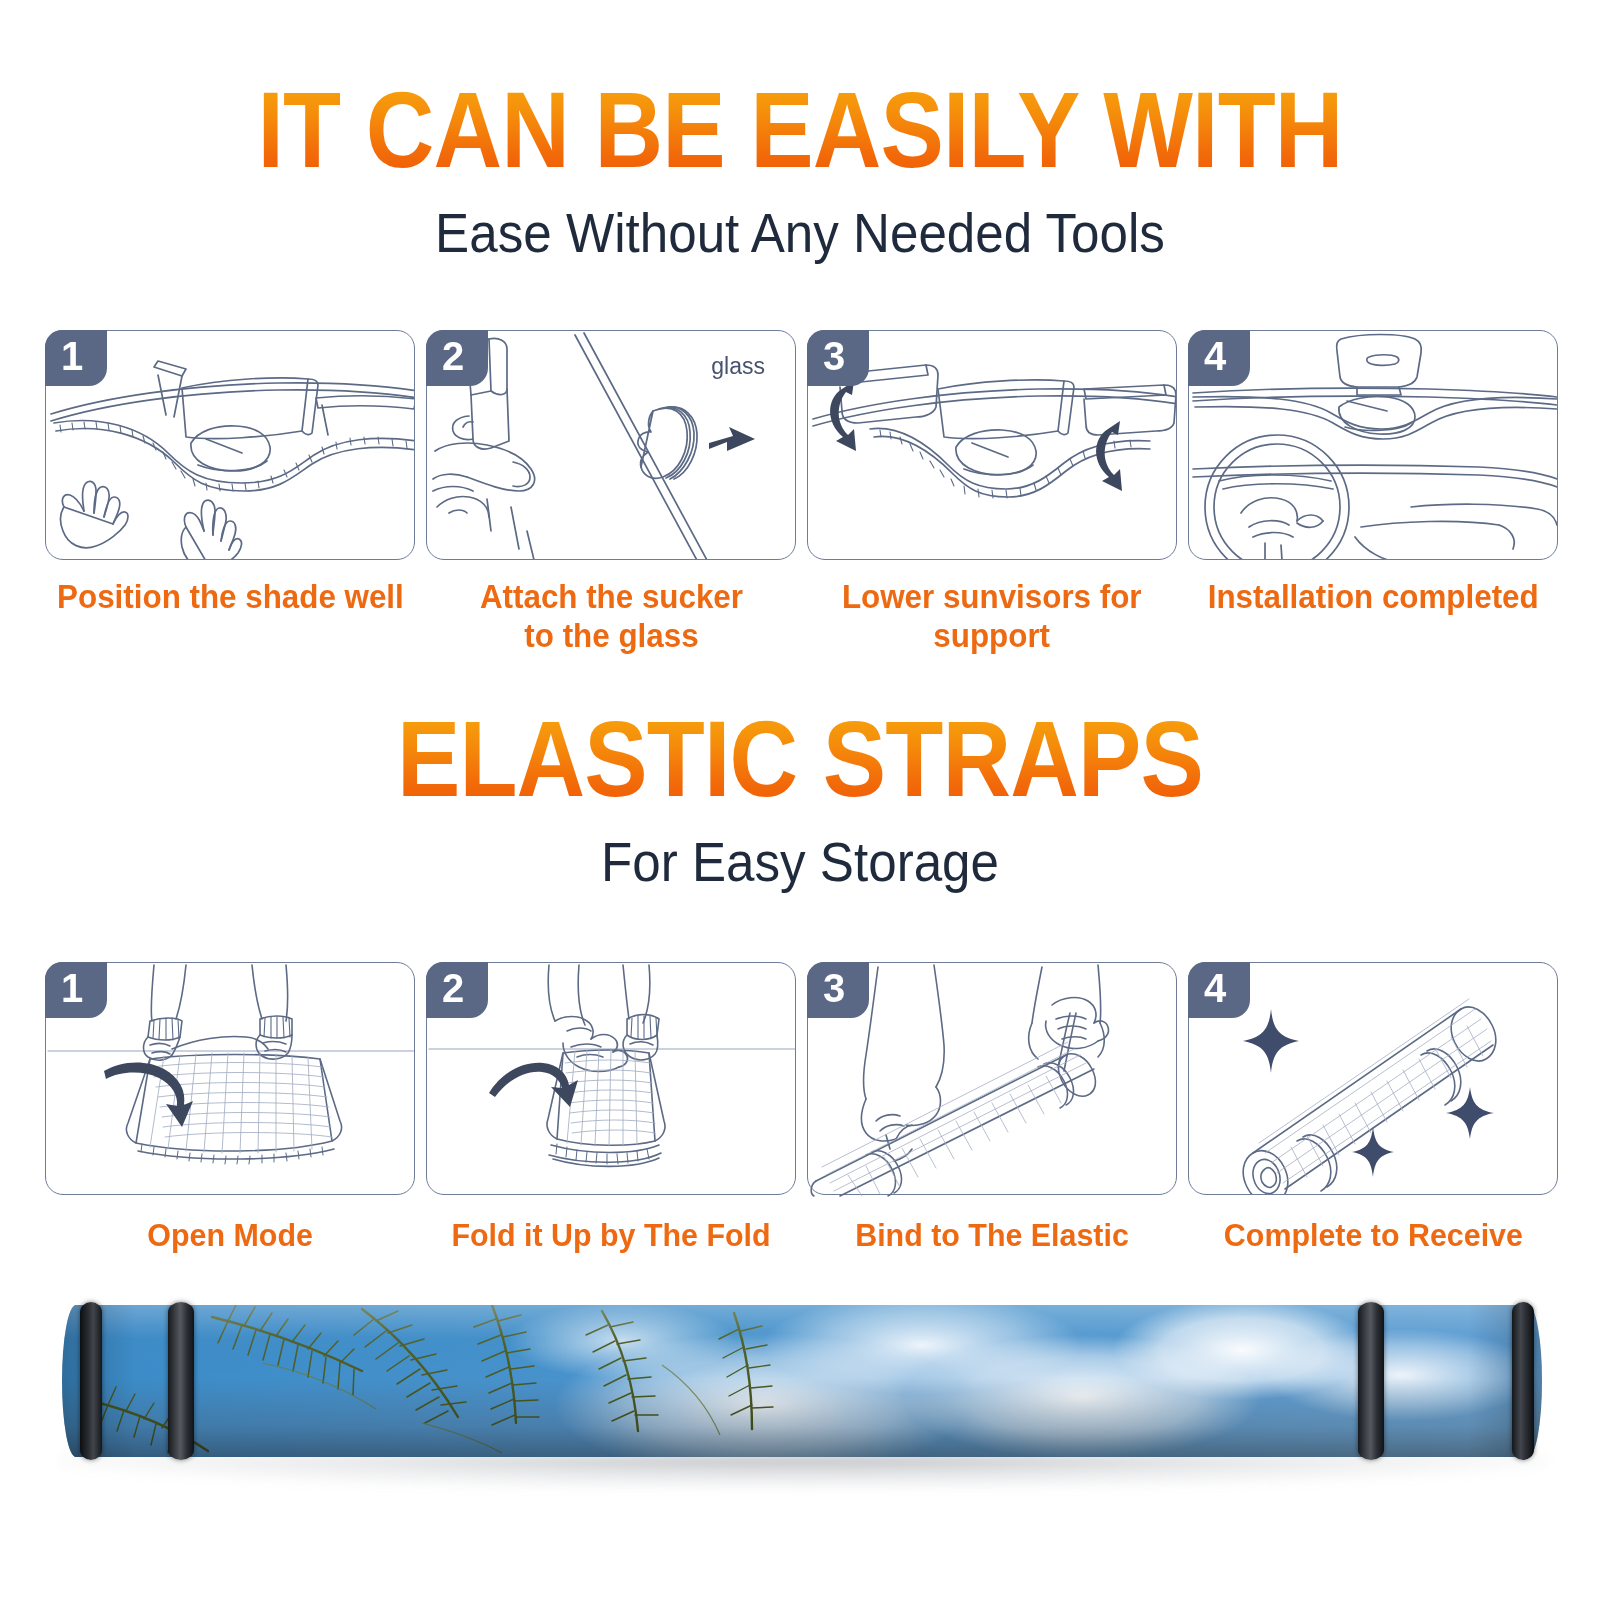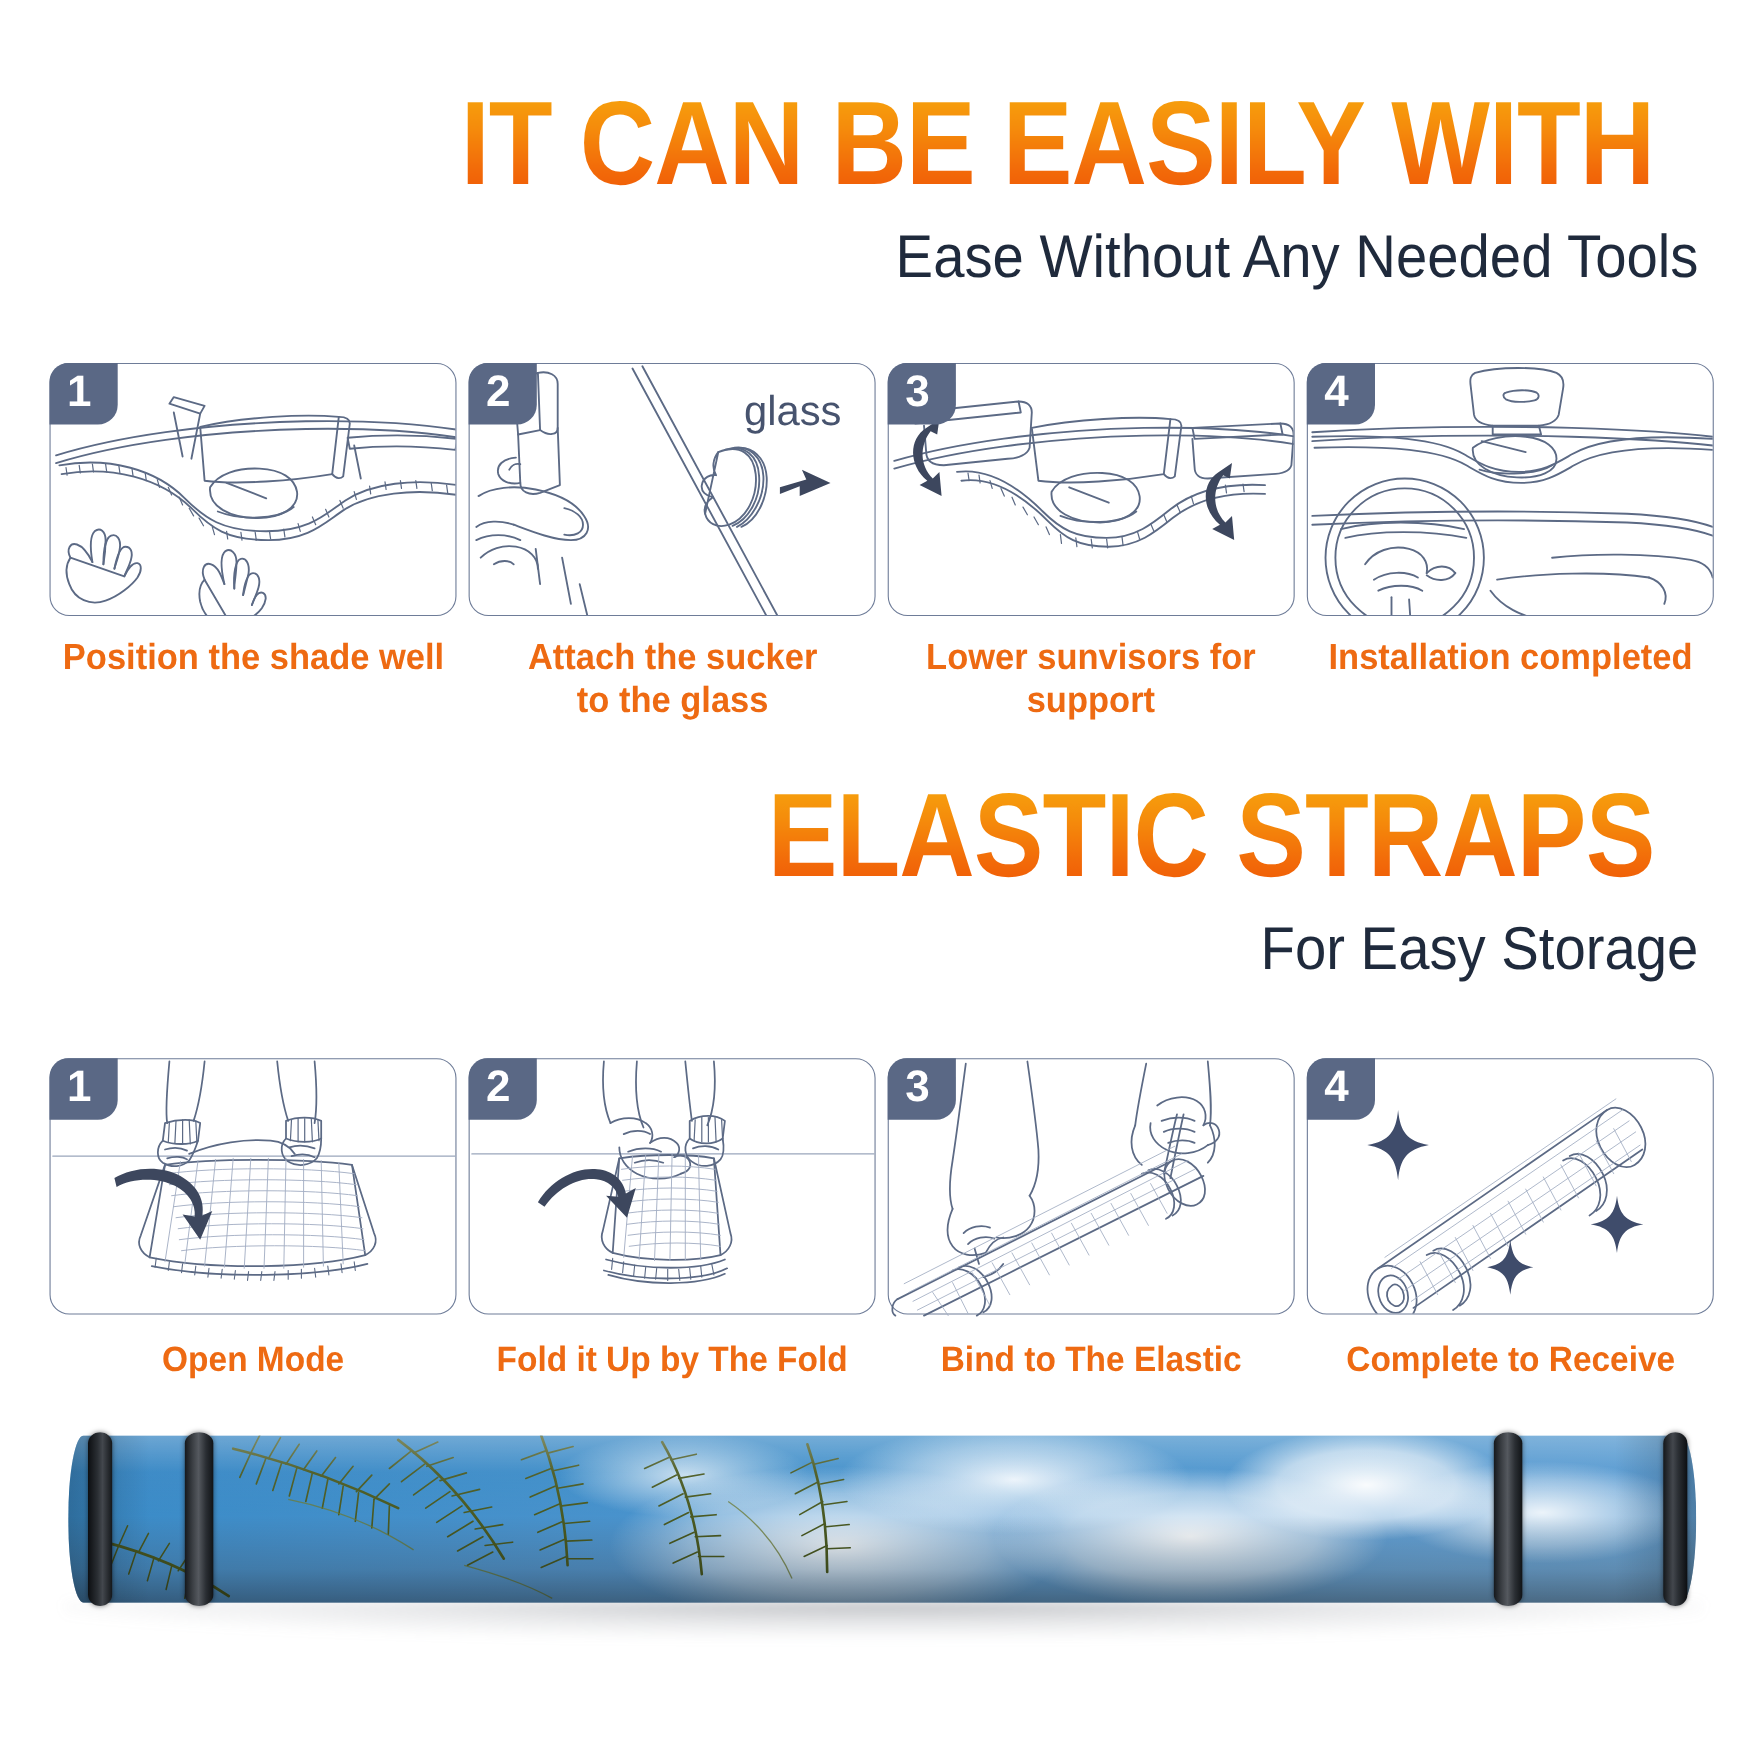--- a/index.html
+++ b/index.html
@@ -5,21 +5,21 @@
   * { margin:0; padding:0; box-sizing:border-box; }
   html,body { width:1600px; height:1600px; }
   body {
     background:#ffffff;
     font-family:"Liberation Sans", sans-serif;
     position:relative;
     overflow:hidden;
   }
 
   
-  .section-head { width:100%; text-align:right; }
+  .section-head { width:100%; text-align:center; }
   .headline {
     font-family:"Liberation Sans Narrow","Liberation Sans",sans-serif;
     font-weight:bold;
     font-size:108px;
     line-height:1.02;
     letter-spacing:-1px;
     transform:scaleX(0.88);
     transform-origin:center;
     background:linear-gradient(180deg,#F7A90D 0%,#F58B0B 38%,#F26A09 72%,#EF5705 100%);
     -webkit-background-clip:text;
@@ -83,21 +83,21 @@
     line-height:1.18;
     color:#EE6A12;
     text-align:center;
     transform:scaleX(0.95);
   }
   #row2 .caption { font-size:32px; margin-top:22px; }
 
   .glass-label {
     position:absolute; right:30px; top:22px;
     font-family:"Liberation Sans Narrow","Liberation Sans",sans-serif;
-    font-size:38px; color:#47536E; z-index:3;
+    font-size:23px; color:#47536E; z-index:3;
   }
 
   
   #product { position:absolute; left:40px; top:1305px; width:1520px; height:175px; }
   .roll-shadow {
     position:absolute; left:18px; top:150px; width:1490px; height:34px;
     background:radial-gradient(ellipse at 50% 0%, rgba(90,95,105,0.40) 0%, rgba(120,125,135,0.16) 45%, rgba(255,255,255,0) 78%);
     filter:blur(5px);
   }
   .roll {

